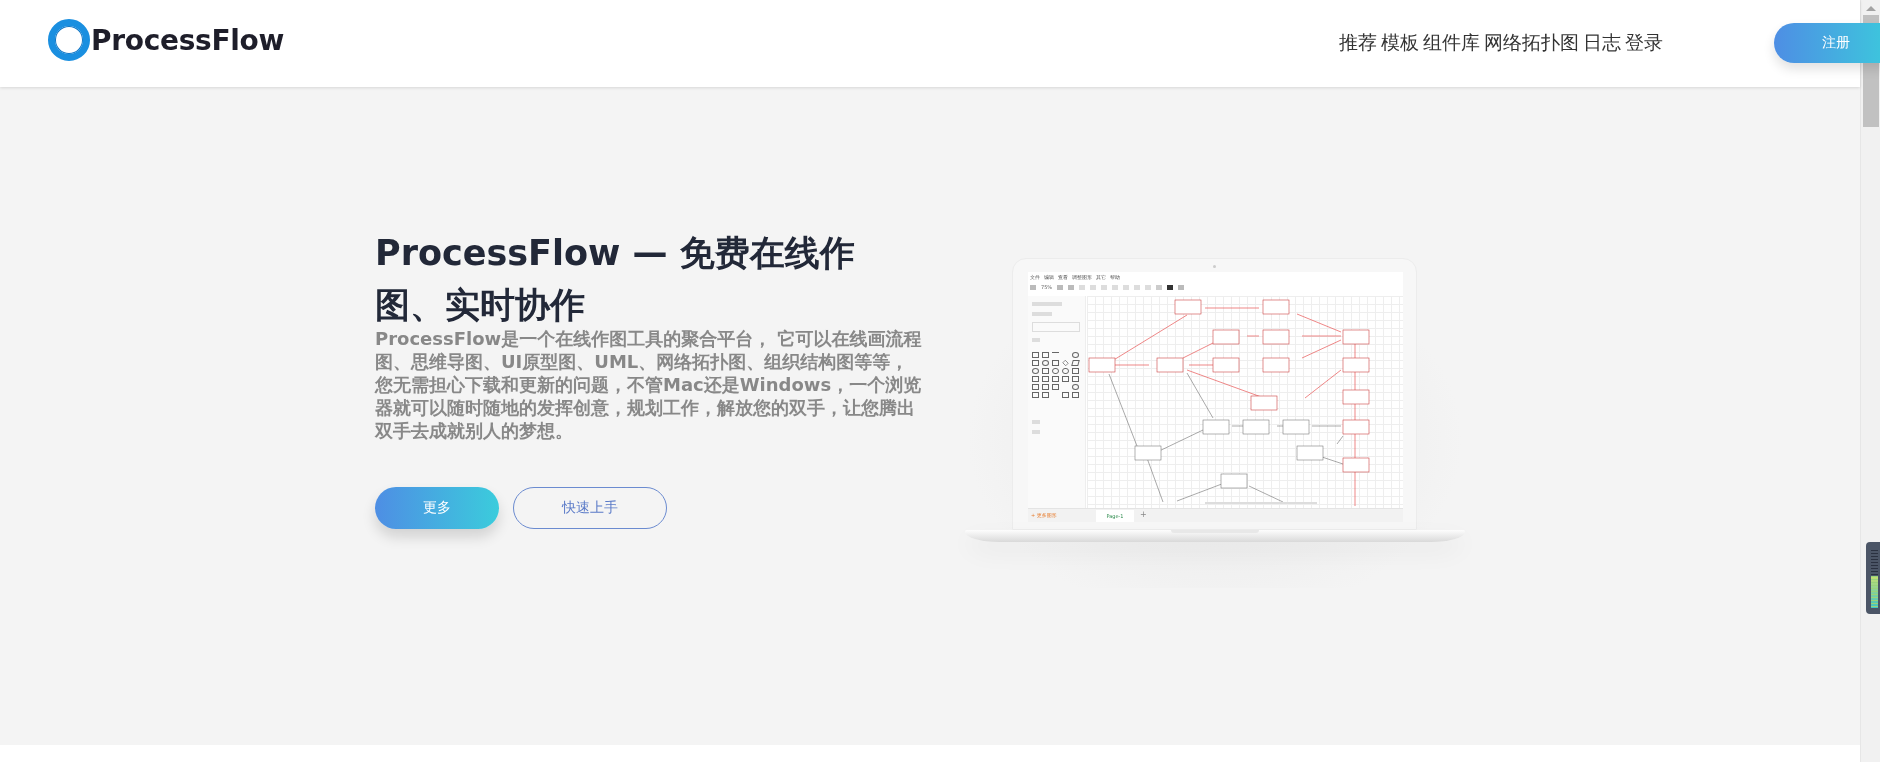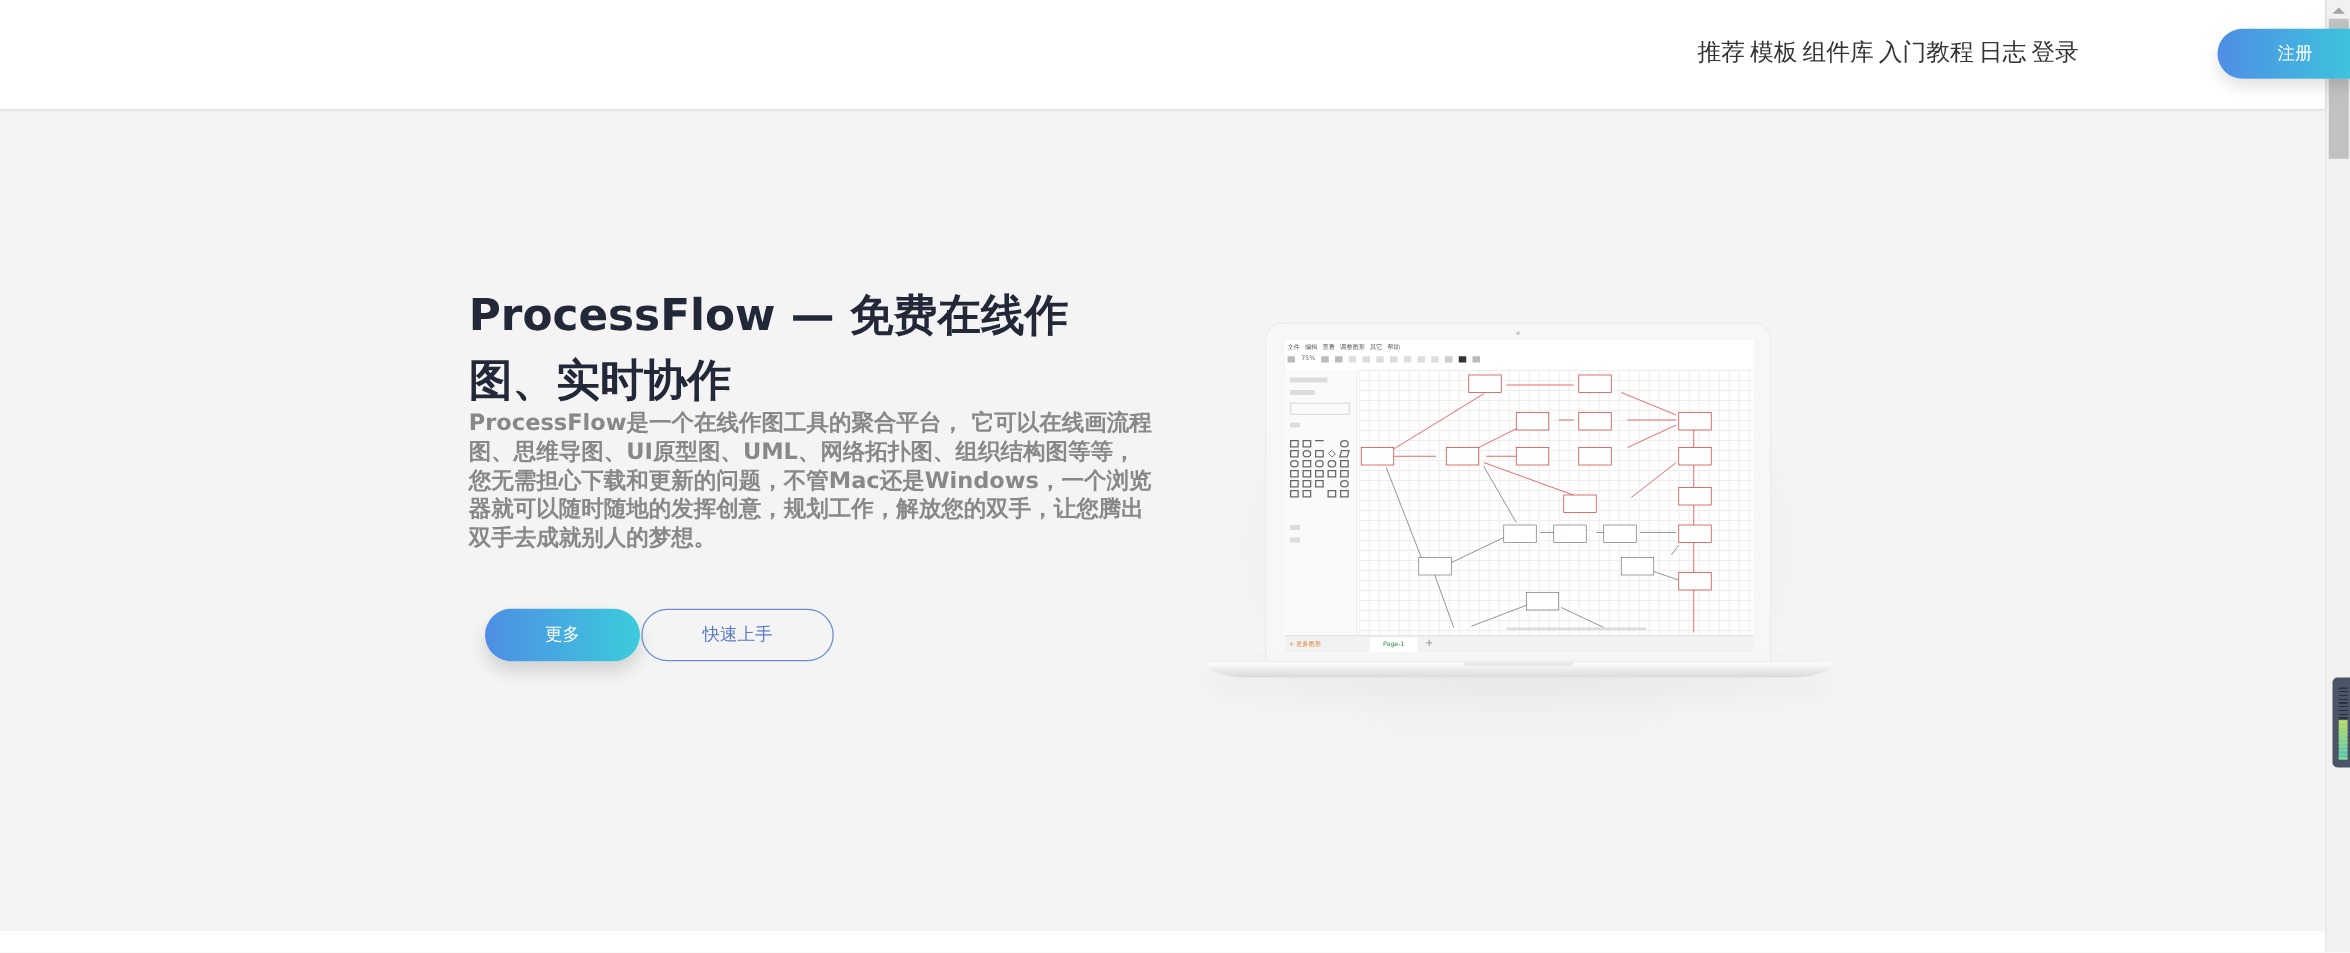--- a/index.html
+++ b/index.html
@@ -15,21 +15,21 @@
   .nav { position: absolute; right: 197px; top: 29px; display: flex; gap: 0; }
   .nav-item { font-size: 19px; color: #333; margin-left: 4px; cursor: pointer; white-space: nowrap; line-height: 26px; }
   .register-btn { position: absolute; left: 1774px; top: 23px; width: 124px; height: 40px; border-radius: 20px; border: none; color: #fff; font-size: 14px; background: linear-gradient(90deg, #4e8ee4 0%, #3bccdc 100%); box-shadow: 0 6px 12px rgba(0,0,0,0.12); cursor: pointer; font-family: "DejaVu Sans", sans-serif; }
 
   
   .hero { position: absolute; left: 0; top: 87px; width: 1860px; height: 658px; background: #f4f4f4; }
   .hero-title { position: absolute; left: 375px; top: 140px; width: 540px; font-weight: bold; font-size: 35px; line-height: 52px; color: #222838; }
   .hero-desc { position: absolute; left: 375px; top: 240px; width: 550px; font-size: 18px; line-height: 23px; color: #888; font-weight: bold; }
 
   .btn { position: absolute; top: 400px; height: 42px; border-radius: 21px; font-size: 14px; cursor: pointer; font-family: "DejaVu Sans", sans-serif; }
-  .btn-more { left: 388px; width: 124px; border: none; color: #fff; background: linear-gradient(90deg, #4e8ee4 0%, #3bccdc 100%); box-shadow: 0 8px 14px rgba(0,0,0,0.14); }
+  .btn-more { left: 375px; width: 124px; border: none; color: #fff; background: linear-gradient(90deg, #4e8ee4 0%, #3bccdc 100%); box-shadow: 0 8px 14px rgba(0,0,0,0.14); }
   .btn-outline { background: transparent; border: 1px solid #6b8bd0; color: #5b7bc8; }
   .btn-quick { left: 513px; width: 154px; }
   .btn-feedback { left: 681px; width: 159px; }
 
   
   .laptop { position: absolute; left: 965px; top: 171px; width: 500px; height: 330px; }
   .laptop-glow { position: absolute; left: 0; top: 0; width: 500px; height: 330px; border-radius: 40px; background: radial-gradient(ellipse at 50% 55%, rgba(230,230,230,0.9) 0%, rgba(244,244,244,0) 70%); }
   .laptop-screen { position: absolute; left: 47px; top: 0; width: 405px; height: 272px; background: #f7f7f7; border: 1px solid #ececec; border-radius: 14px 14px 0 0; }
   .cam { position: absolute; left: 200px; top: 6px; width: 3px; height: 3px; border-radius: 50%; background: #ccc; }
   .app { position: absolute; left: 15px; top: 13px; width: 375px; height: 250px; background: #fff; overflow: hidden; }
@@ -57,25 +57,29 @@
 
   
   .widget { position: absolute; left: 1866px; top: 542px; width: 14px; height: 72px; background: #4b5566; border-radius: 4px 0 0 4px; overflow: hidden; }
   .widget-bars { position: absolute; left: 5px; top: 8px; width: 7px; height: 58px; background: repeating-linear-gradient(#2a3140 0 1px, transparent 1px 3px); }
   .widget-level { position: absolute; left: 5px; top: 34px; width: 7px; height: 32px; background: repeating-linear-gradient(#9ad37a 0 1px, transparent 1px 3px), linear-gradient(#c6df70, #41c4c4); background-blend-mode: normal; }
 </style>
 </head>
 <body>
 
 <div class="header">
+  <div class="logo">
+    <div class="logo-ring"></div>
+    <span class="logo-text">ProcessFlow</span>
+  </div>
   <nav class="nav">
     <a class="nav-item">推荐</a>
     <a class="nav-item">模板</a>
     <a class="nav-item">组件库</a>
-    <a class="nav-item">入门教程</a>
+    <a class="nav-item">网络拓扑图</a>
     <a class="nav-item">日志</a>
     <a class="nav-item">登录</a>
   </nav>
   <button class="register-btn">注册</button>
 </div>
 
 <section class="hero">
   <h1 class="hero-title">ProcessFlow — 免费在线作图、实时协作</h1>
   <p class="hero-desc">ProcessFlow是一个在线作图工具的聚合平台， 它可以在线画流程图、思维导图、UI原型图、UML、网络拓扑图、组织结构图等等，您无需担心下载和更新的问题，不管Mac还是Windows，一个浏览器就可以随时随地的发挥创意，规划工作，解放您的双手，让您腾出双手去成就别人的梦想。</p>
 

